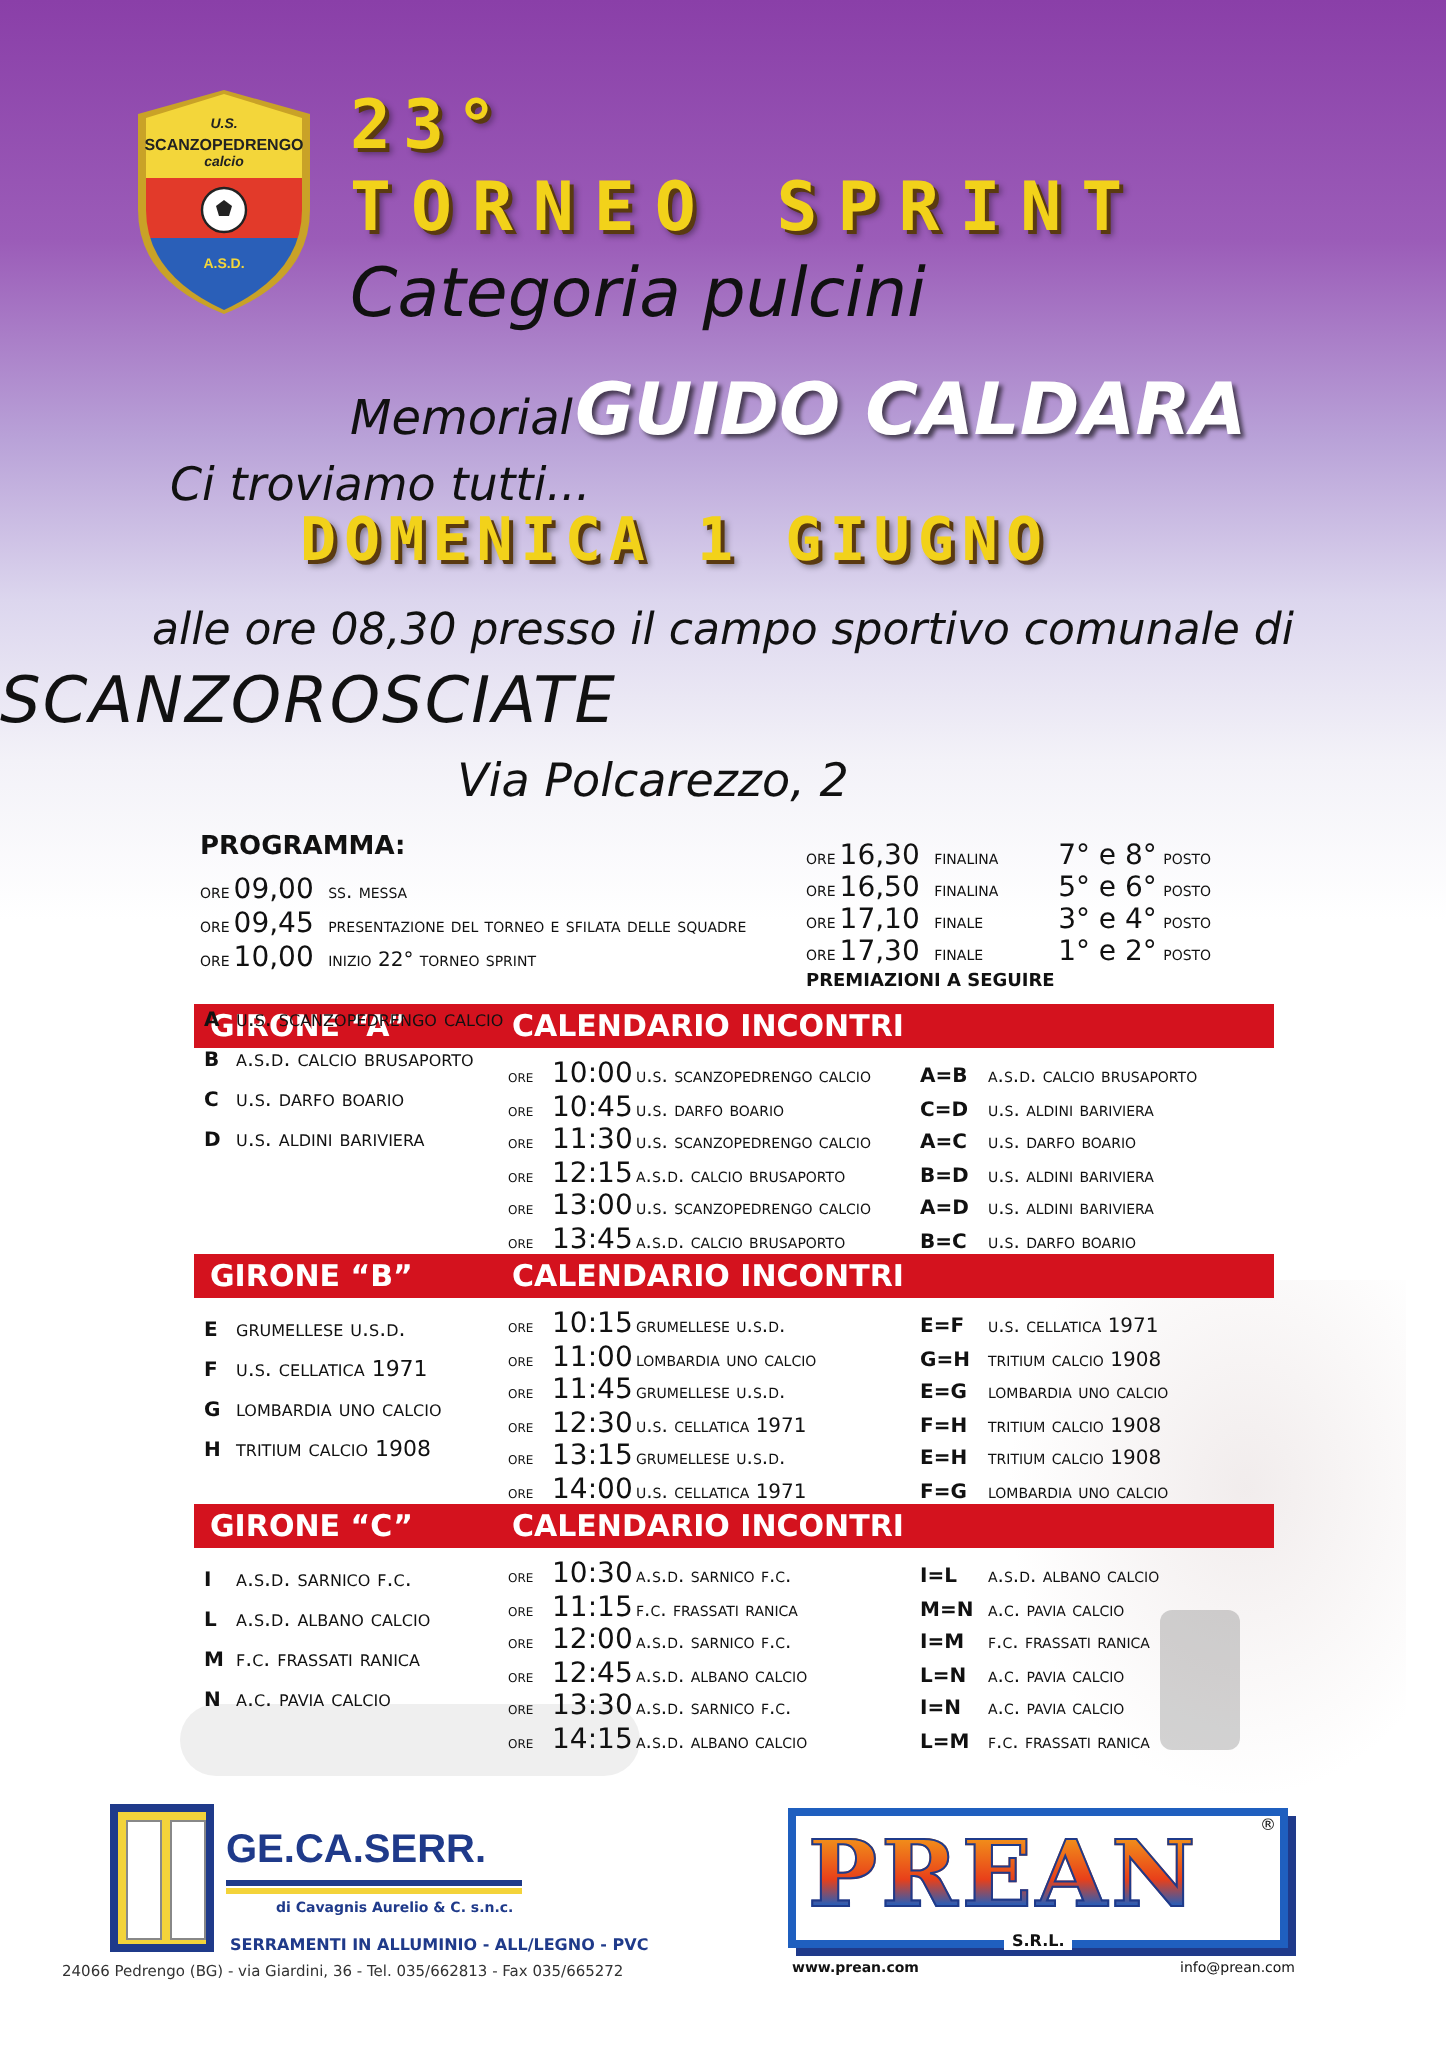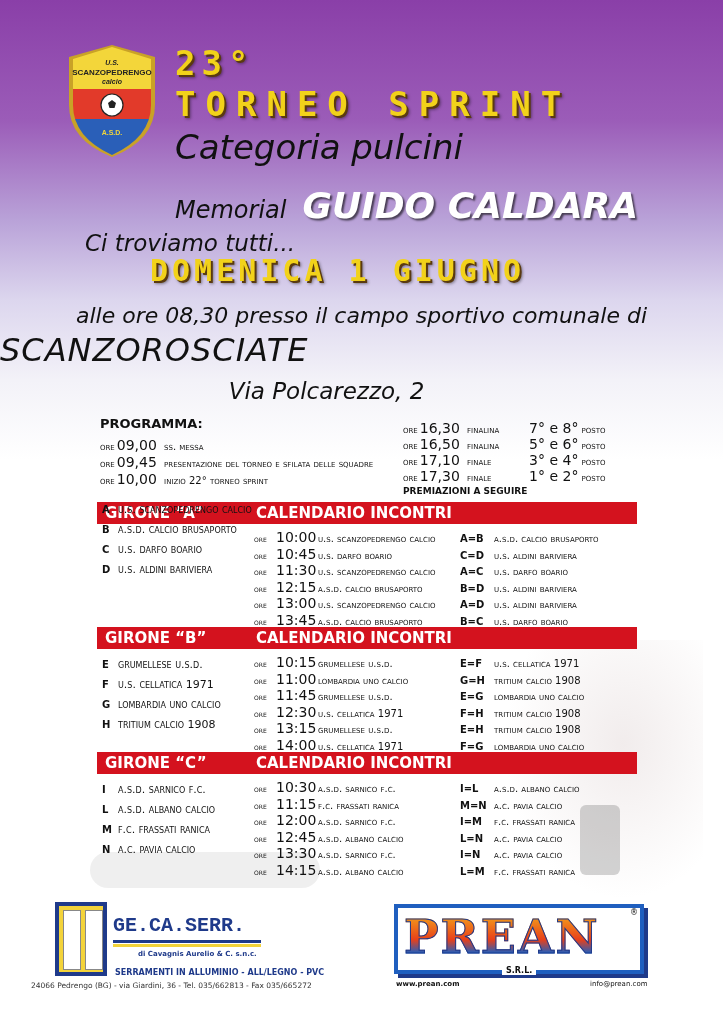--- a/index.html
+++ b/index.html
@@ -43,21 +43,21 @@
   .torneo { left: 175px; top: 84px; font-size: 34px; letter-spacing: 10px; }
   .cat {
     position: absolute; left: 175px; top: 127px; font-size: 34px; font-style: italic;
     font-family: "DejaVu Sans", sans-serif; color: #111;
   }
   .memorial {
     position: absolute; left: 175px; top: 185px; font-style: italic; color: #111;
   }
   .memorial .m1 { font-size: 24px; }
   .memorial .m2 {
-    font-size: 36px; font-weight: bold; color: #fff; margin-left: 16px;
+    font-size: 36px; font-weight: bold; color: #fff; margin-left: 1px;
     text-shadow: 2px 2px 2px rgba(0,0,0,0.6);
   }
   .cit {
     position: absolute; left: 85px; top: 230px; font-size: 23px; font-style: italic;
   }
   .date { left: 150px; top: 253px; font-size: 30px; letter-spacing: 4px; }
   .alle {
     position: absolute; left: 0; width: 723px; top: 303px; text-align: center;
     font-size: 22px; font-style: italic;
   }
@@ -104,21 +104,21 @@
   .geca { position: absolute; left: 55px; top: 896px; width: 300px; height: 100px; }
   .window {
     position: absolute; left: 0; top: 6px; width: 52px; height: 74px;
     border: 4px solid #1f3a8a; background: #f3d33a; box-sizing: border-box;
   }
   .window .pane {
     position: absolute; top: 4px; width: 16px; height: 58px; background: #fff; border: 1px solid #888;
   }
   .gtitle {
     position: absolute; left: 58px; top: 18px; font-size: 20px; font-weight: bold;
-    color: #1f3a8a; font-family: Liberation Mono, monospace;
+    color: #1f3a8a; font-family: Liberation Sans, sans-serif;
   }
   .gline1 { position: absolute; left: 58px; top: 44px; width: 148px; height: 3px; background: #1f3a8a; }
   .gline2 { position: absolute; left: 58px; top: 48px; width: 148px; height: 3px; background: #f3d33a; }
   .gsub { position: absolute; left: 83px; top: 54px; font-size: 7px; color: #1f3a8a; font-weight: bold; }
   .gserr { position: absolute; left: 60px; top: 72px; font-size: 8px; color: #1f3a8a; font-weight: bold; }
   .gaddr { position: absolute; left: -24px; top: 85px; font-size: 7.5px; color: #333; white-space: nowrap; }
 
   .prean { position: absolute; left: 394px; top: 904px; width: 260px; height: 90px; }
   .prean .box {
     position: absolute; left: 0; top: 0; width: 250px; height: 70px;

